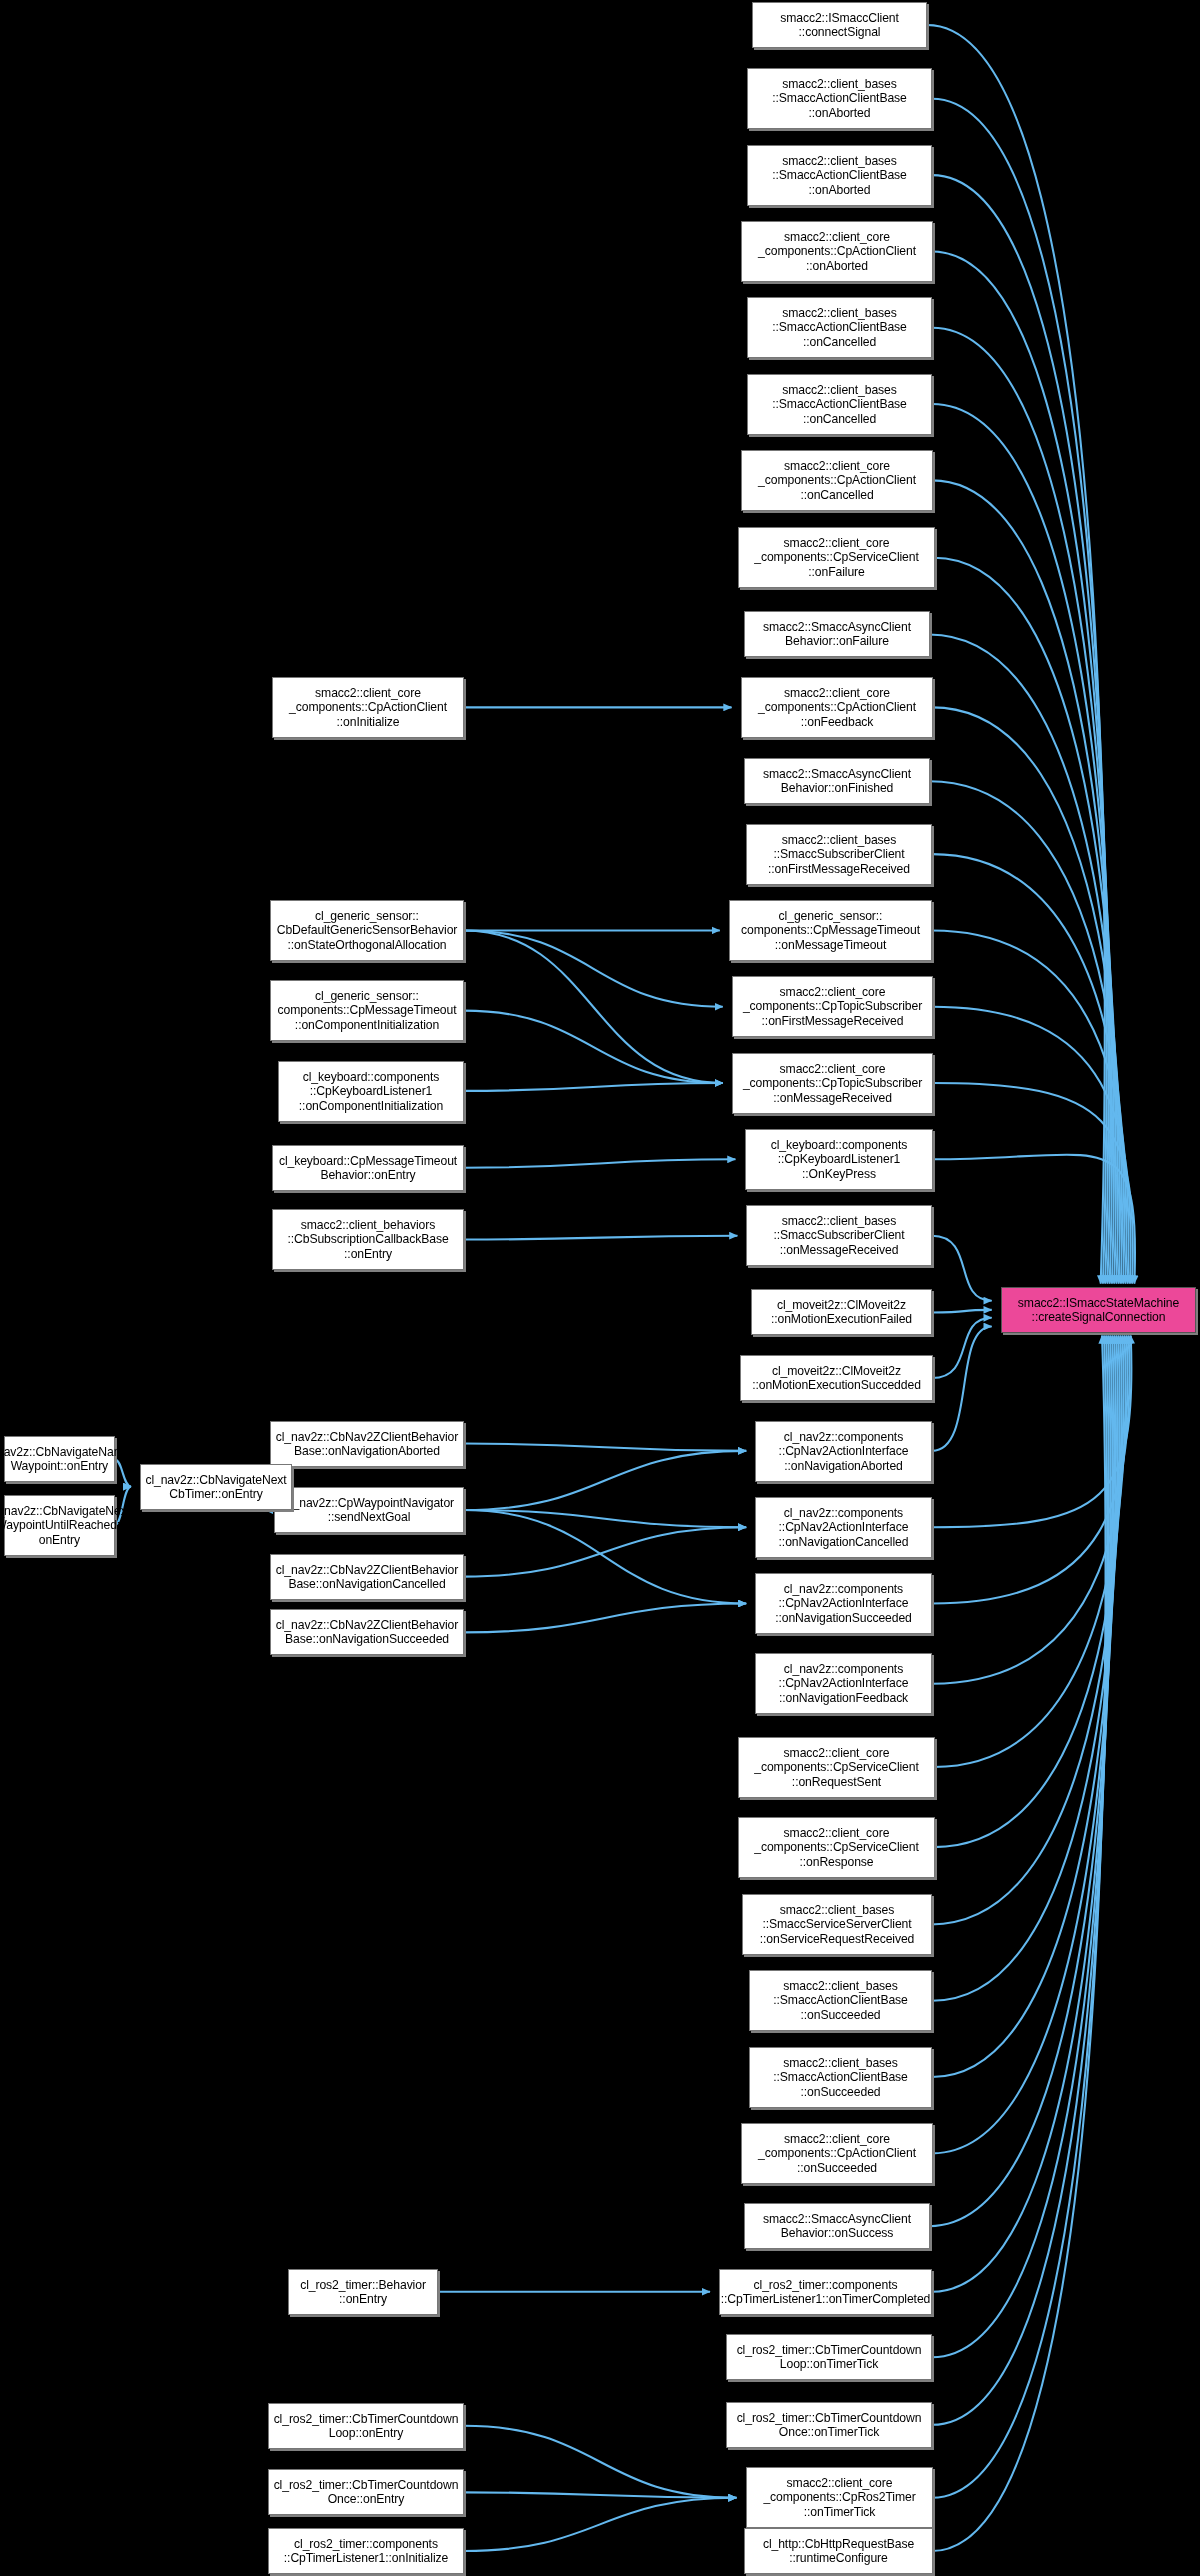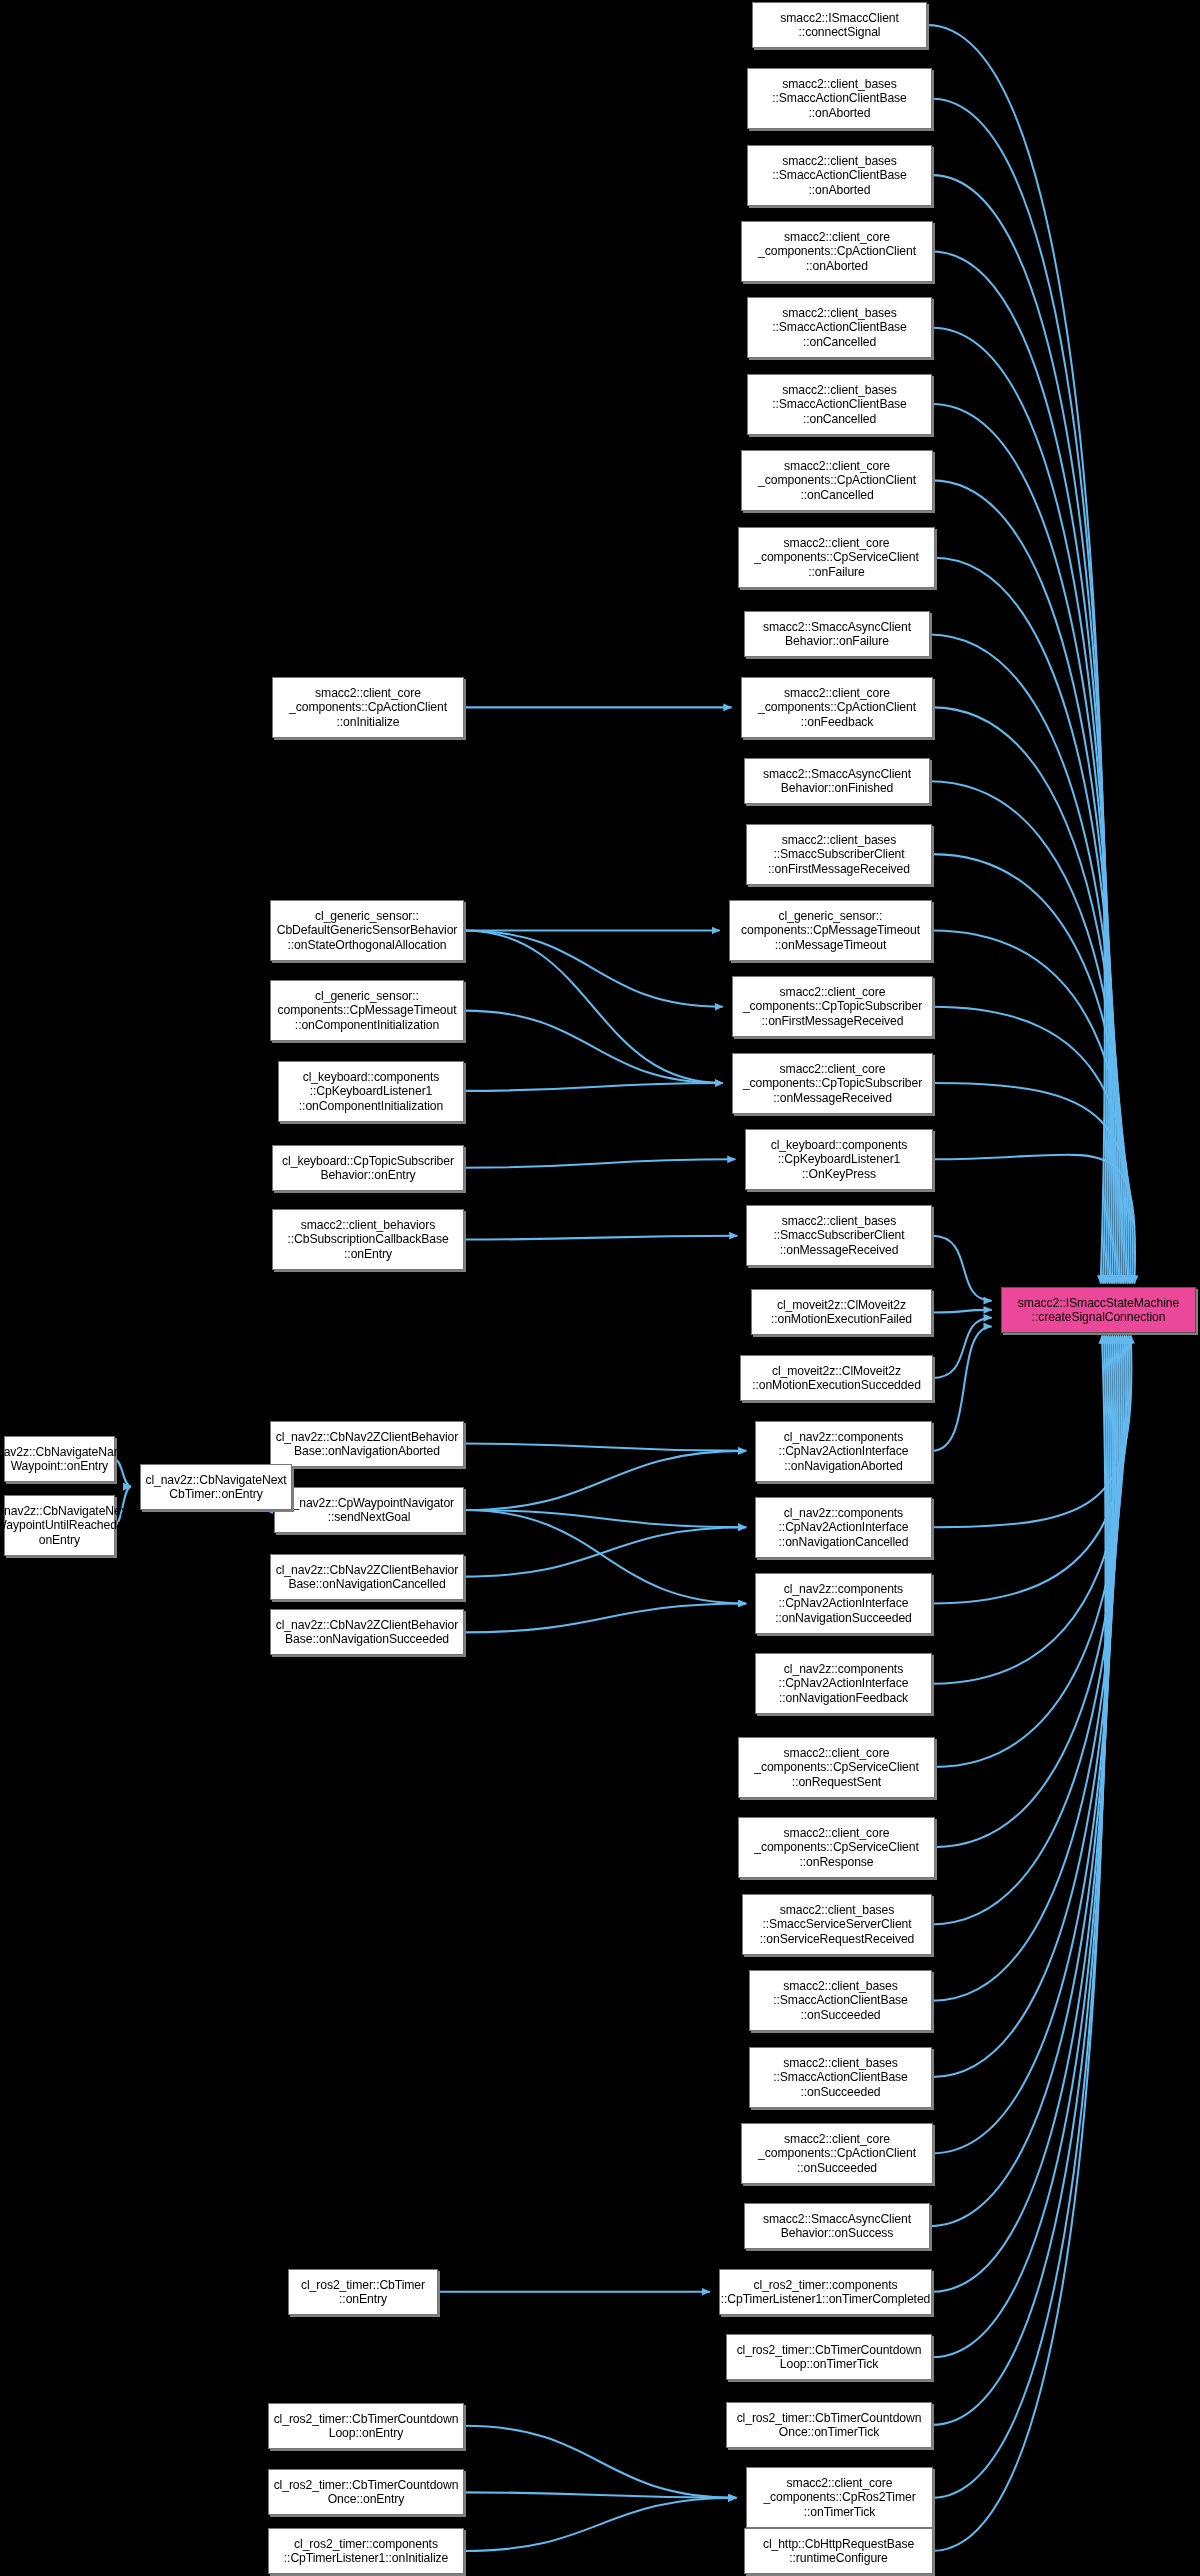--- a/index.html
+++ b/index.html
@@ -187,34 +187,34 @@
 ::onInitialize</div>
       <div class="node" style="left: 270px; top: 900px; width: 194px; height: 61px;">cl_generic_sensor::
 CbDefaultGenericSensorBehavior
 ::onStateOrthogonalAllocation</div>
       <div class="node" style="left: 270px; top: 980px; width: 194px; height: 61px;">cl_generic_sensor::
 components::CpMessageTimeout
 ::onComponentInitialization</div>
       <div class="node" style="left: 278px; top: 1061px; width: 186px; height: 61px;">cl_keyboard::components
 ::CpKeyboardListener1
 ::onComponentInitialization</div>
-      <div class="node" style="left: 272px; top: 1145px; width: 192px; height: 46px;">cl_keyboard::CpTopicSubscriber
+      <div class="node" style="left: 272px; top: 1145px; width: 192px; height: 46px;">cl_keyboard::CpMessageTimeout
 Behavior::onEntry</div>
       <div class="node" style="left: 272px; top: 1209px; width: 192px; height: 61px; text-align: center;">smacc2::client_behaviors
 ::CbSubscriptionCallbackBase
 ::onEntry</div>
       <div class="node" style="left: 270px; top: 1421px; width: 194px; height: 46px;">cl_nav2z::CbNav2ZClientBehavior
 Base::onNavigationAborted</div>
       <div class="node" style="left: 274px; top: 1487px; width: 190px; height: 46px;">cl_nav2z::CpWaypointNavigator
 ::sendNextGoal</div>
       <div class="node" style="left: 270px; top: 1554px; width: 194px; height: 46px;">cl_nav2z::CbNav2ZClientBehavior
 Base::onNavigationCancelled</div>
       <div class="node" style="left: 270px; top: 1609px; width: 194px; height: 46px;">cl_nav2z::CbNav2ZClientBehavior
 Base::onNavigationSucceeded</div>
-      <div class="node" style="left: 288px; top: 2269px; width: 150px; height: 46px;">cl_ros2_timer::CbTimer
+      <div class="node" style="left: 288px; top: 2269px; width: 150px; height: 46px;">cl_ros2_timer::Behavior
 ::onEntry</div>
       <div class="node" style="left: 268px; top: 2403px; width: 196px; height: 46px;">cl_ros2_timer::CbTimerCountdown
 Loop::onEntry</div>
       <div class="node" style="left: 268px; top: 2469px; width: 196px; height: 46px;">cl_ros2_timer::CbTimerCountdown
 Once::onEntry</div>
       <div class="node" style="left: 268px; top: 2528px; width: 196px; height: 46px;">cl_ros2_timer::components
 ::CpTimerListener1::onInitialize</div>
       <div class="node" style="left: 140px; top: 1464px; width: 152px; height: 46px;">cl_nav2z::CbNavigateNext
 CbTimer::onEntry</div>
       <div class="node" style="left: 3.9px; top: 1436px; width: 111px; height: 46px;">cl_nav2z::CbNavigateNamed

